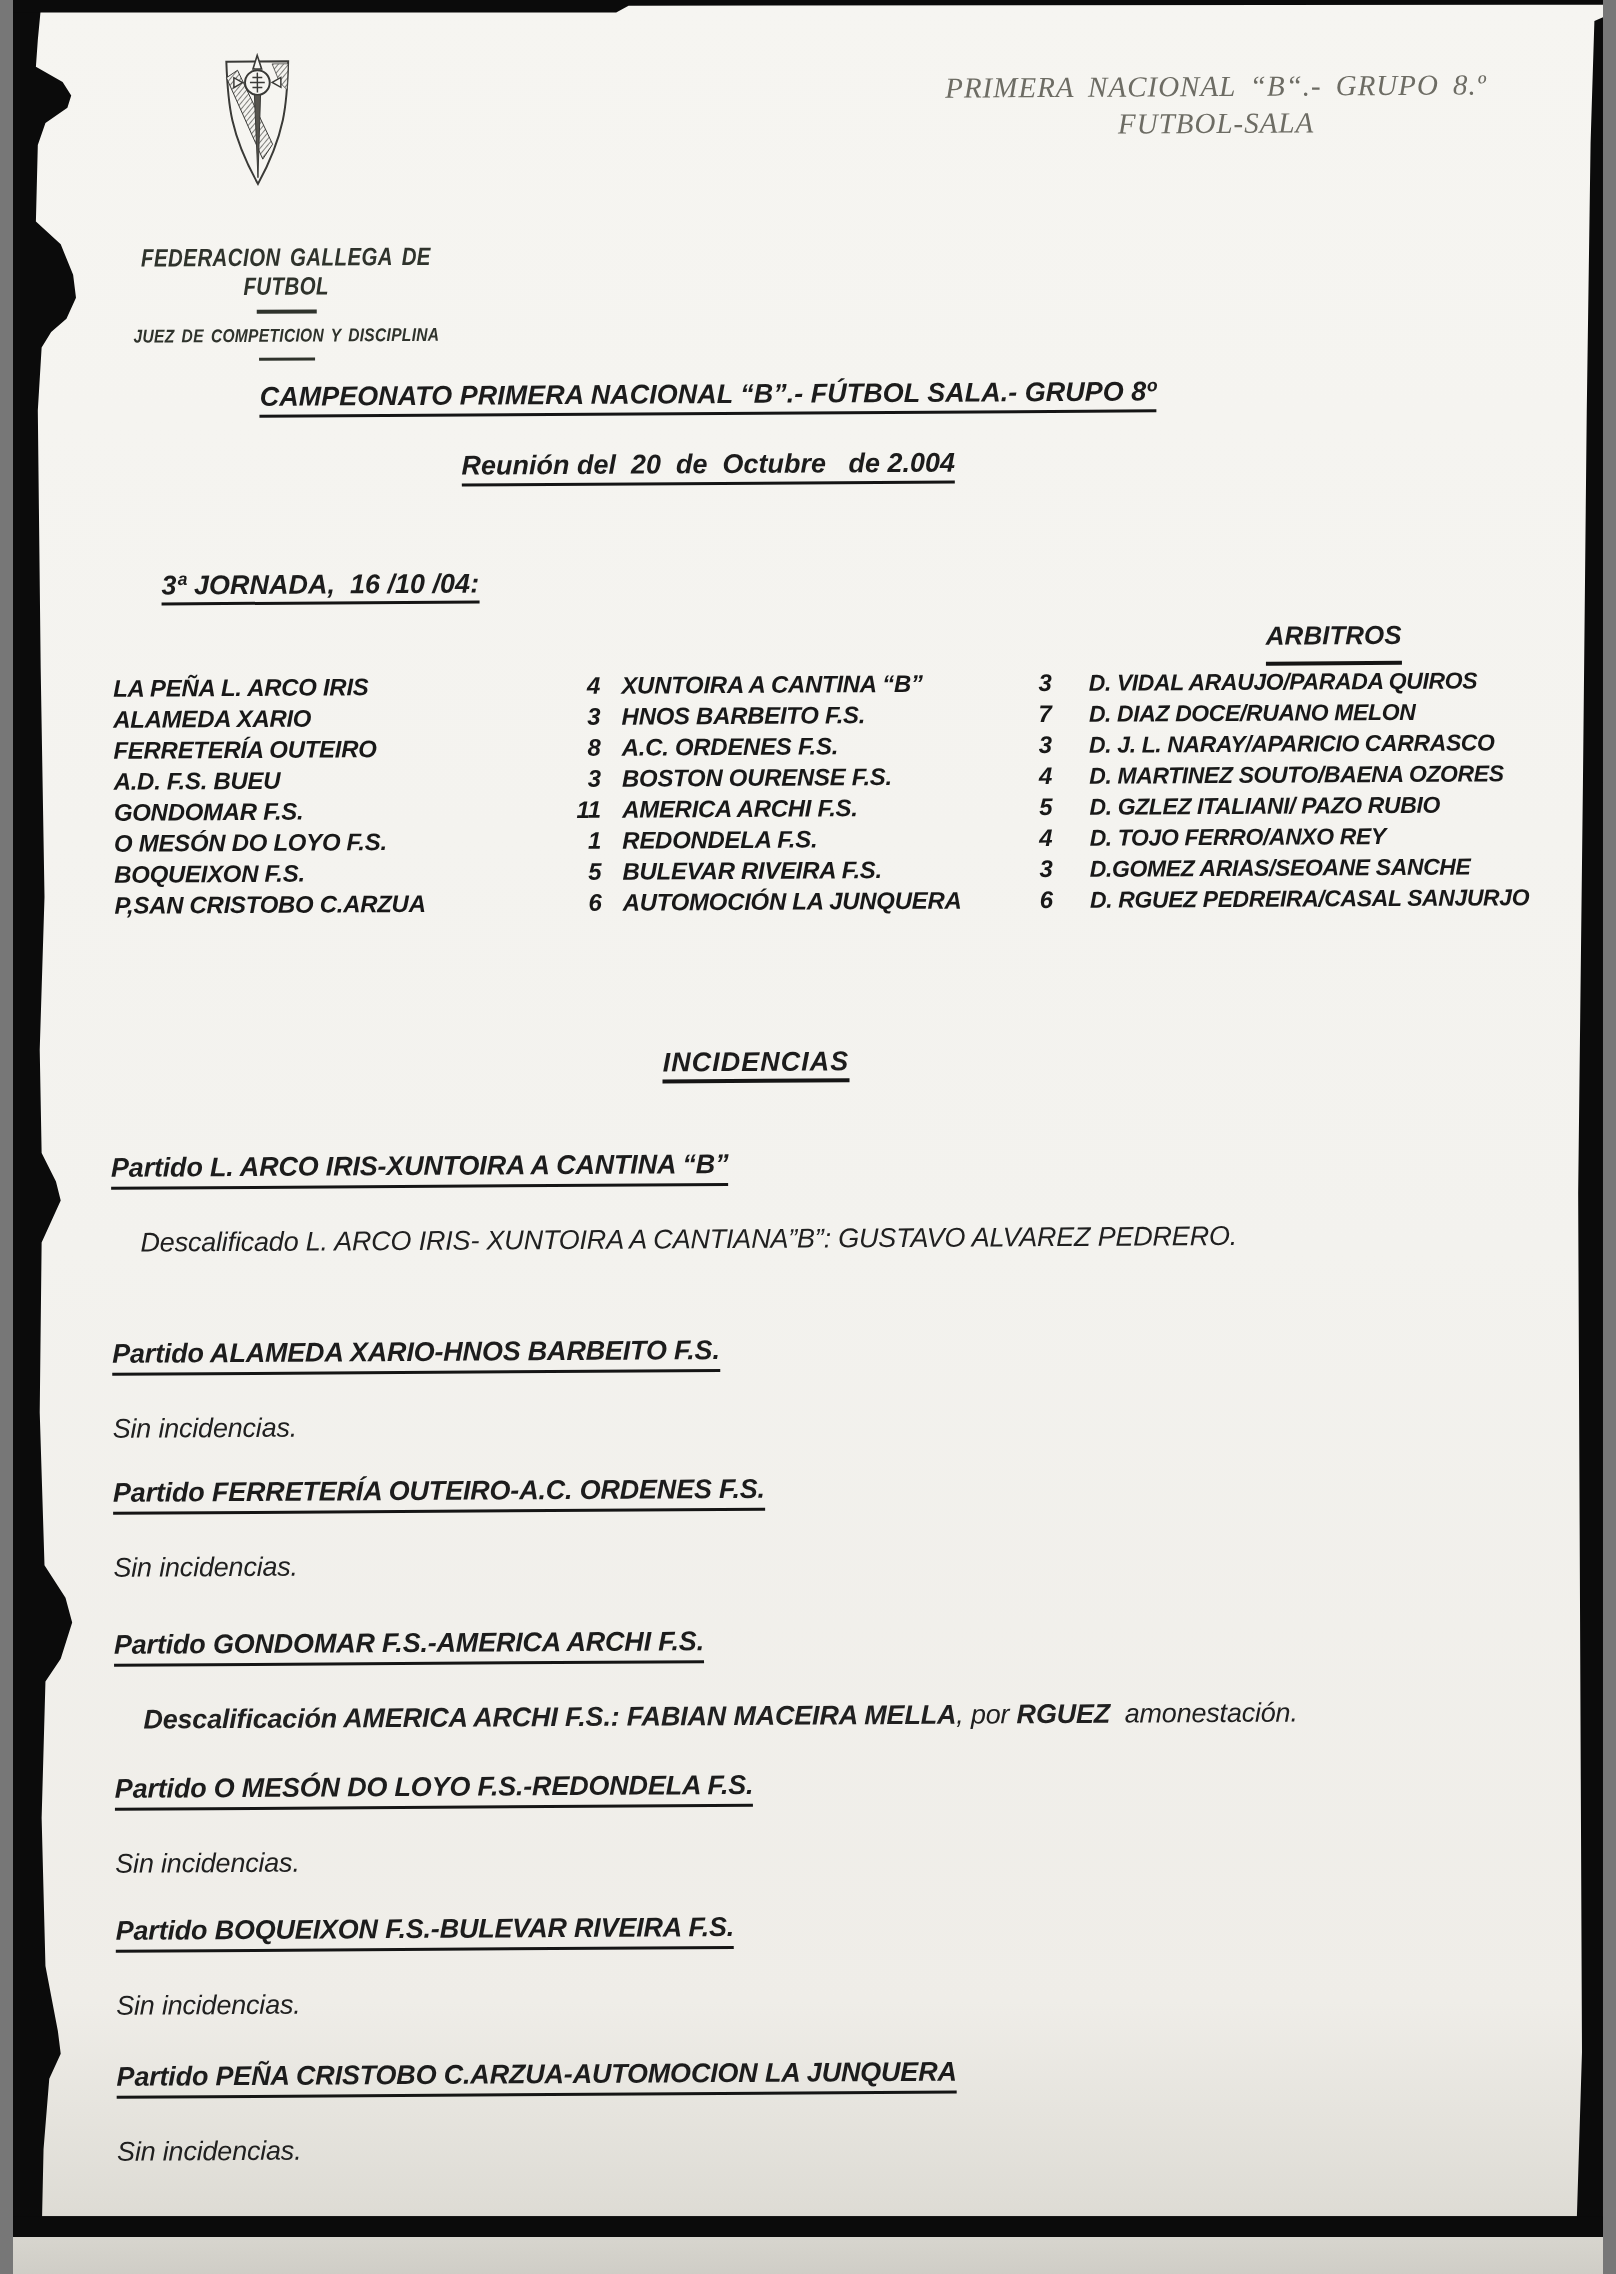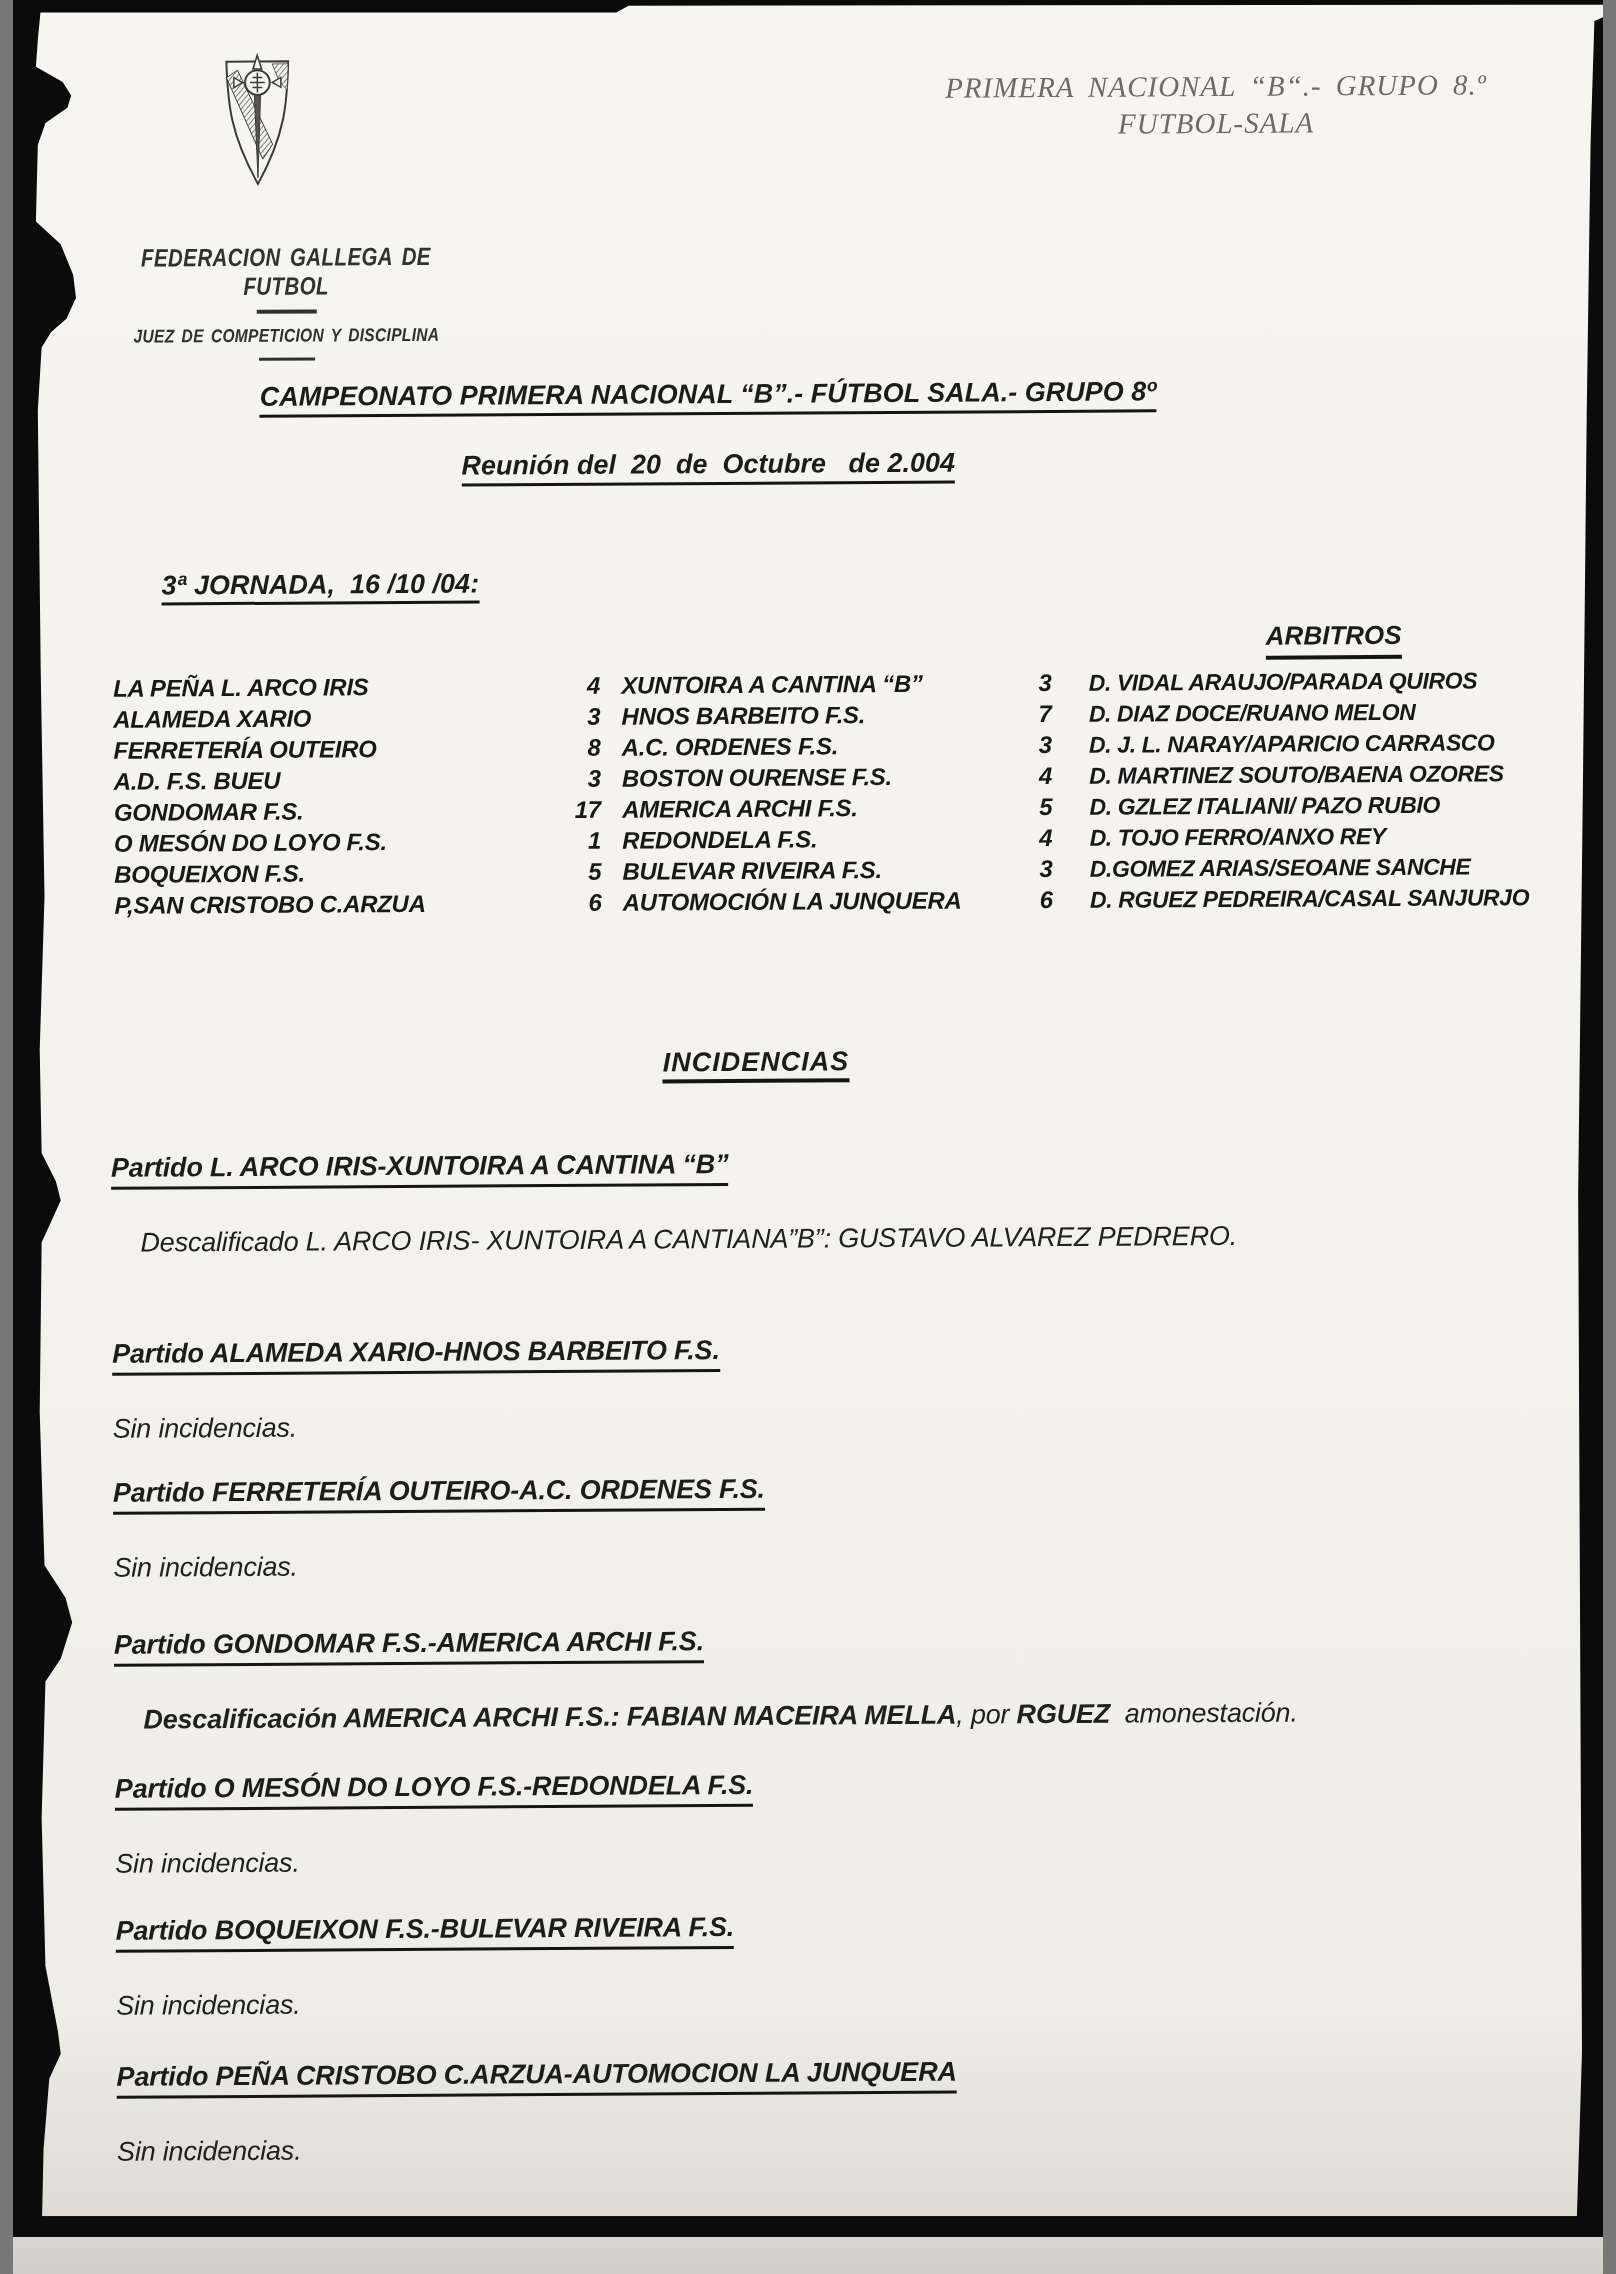--- a/index.html
+++ b/index.html
@@ -31,21 +31,21 @@
 
   
   .center-band{position:absolute;left:92px;width:1203px;text-align:center;}
   .doc-title{top:378px;font-size:27px;font-weight:bold;}
   .doc-title span{border-bottom:3.9px solid #151515;padding-bottom:2.9px;white-space:pre;}
   .meeting{top:448px;font-size:27px;font-weight:bold;}
   .meeting span{border-bottom:3.9px solid #151515;padding-bottom:2.9px;white-space:pre;}
   .jornada{position:absolute;left:146px;top:566px;font-size:27px;font-weight:bold;}
   .jornada span{border-bottom:3.9px solid #151515;padding-bottom:1.9px;white-space:pre;}
   .arbitros{position:absolute;left:1250px;top:623px;font-size:26px;font-weight:bold;}
-  .arbitros span{border-bottom:4.9px solid #151515;padding-bottom:5px;margin-top:20px;}
+  .arbitros span{border-bottom:4.9px solid #151515;padding-bottom:11px;margin-top:20px;}
 
   
   .results{position:absolute;left:97px;top:668px;width:1426px;}
   .result-row{
     display:grid;
     grid-template-columns:444px 43px 21.3px 417px 29px 21.3px 1fr;
     align-items:baseline;
     line-height:31px;height:31px;
     font-weight:bold;font-size:24px;letter-spacing:-0.3px;
     color:#181818;
@@ -156,21 +156,21 @@
     <span class="hs">3</span>
     <span></span>
     <span class="away">BOSTON OURENSE F.S.</span>
     <span class="as">4</span>
     <span></span>
     <span class="ref">D. MARTINEZ SOUTO/BAENA OZORES</span>
   </div>
 
   <div class="result-row">
     <span class="home">GONDOMAR F.S.</span>
-    <span class="hs">17</span>
+    <span class="hs">11</span>
     <span></span>
     <span class="away">AMERICA ARCHI F.S.</span>
     <span class="as">5</span>
     <span></span>
     <span class="ref">D. GZLEZ ITALIANI/ PAZO RUBIO</span>
   </div>
 
   <div class="result-row">
     <span class="home">O MESÓN DO LOYO F.S.</span>
     <span class="hs">1</span>

